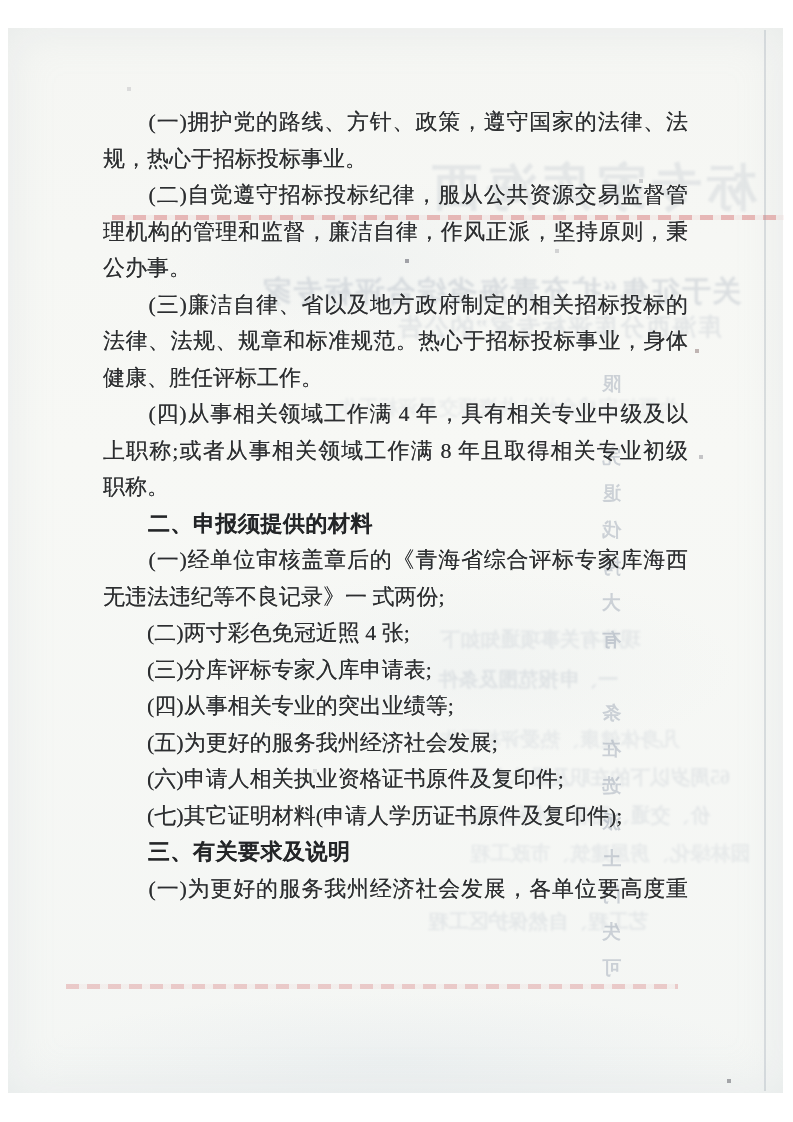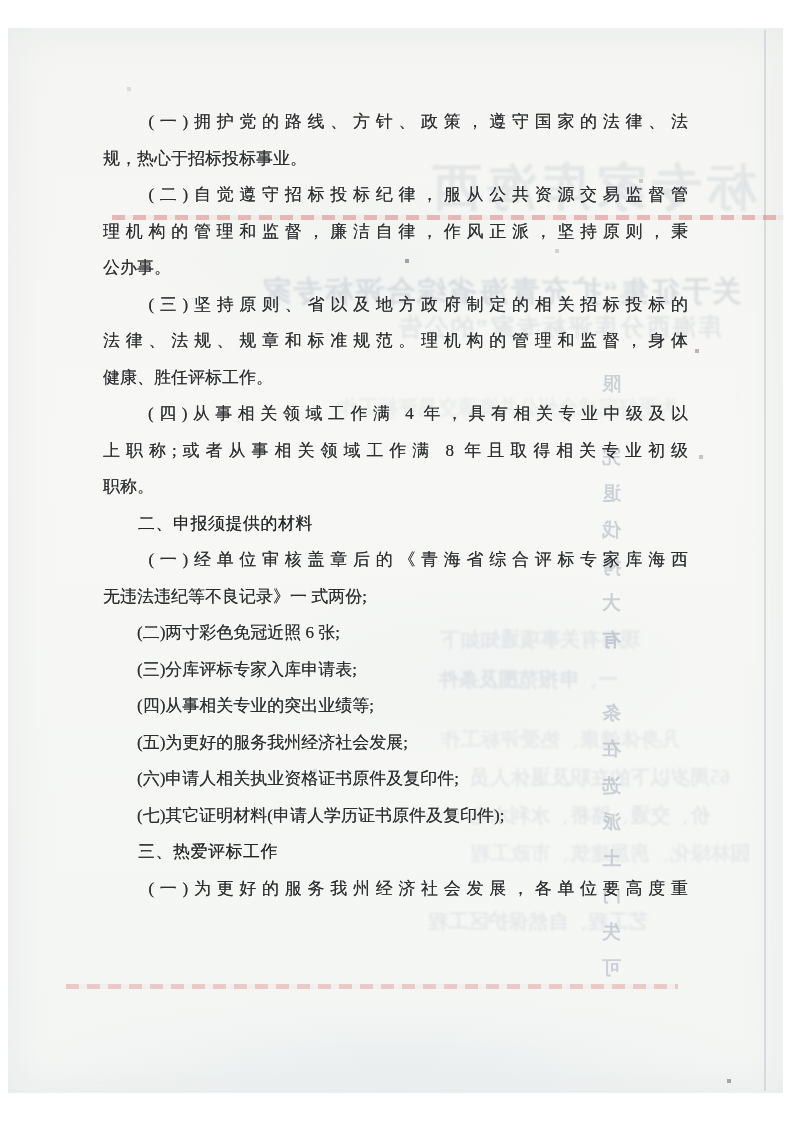--- a/index.html
+++ b/index.html
@@ -18,27 +18,27 @@
       radial-gradient(ellipse 500px 90px at 50% 97%, rgba(198,210,222,0.18), rgba(198,210,222,0) 75%),
       linear-gradient(180deg,#f5f6f3 0%,#f7f8f5 40%,#f4f6f4 100%);
     box-shadow:inset 0 0 46px rgba(188,198,206,0.22);
   }
   
   .textcol{
     position:absolute;left:95px;top:76px;width:585px;overflow:hidden;
     color:#2c2e30;
   }
   .line{
-    height:36.5px;line-height:36.5px;font-size:17px;
+    height:36.5px;line-height:36.5px;font-size:22px;
     text-align:justify;text-align-last:left;
     white-space:nowrap;
     text-shadow:0 0 0.6px rgba(44,46,48,0.75);
   }
   .line.fill{text-align-last:justify;white-space:normal;}
-  .line.heading{font-weight:400;letter-spacing:0.5px;color:#232527;}
+  .line.heading{font-weight:700;letter-spacing:0.5px;color:#232527;}
   
   .bleed{
     position:absolute;transform:scaleX(-1);transform-origin:center;
     color:#6c7a92;font-weight:700;white-space:nowrap;
     filter:blur(1.1px);pointer-events:none;
   }
   #bleed-large   {left:418px;top:126px;font-size:50px;opacity:0.13;letter-spacing:5px;}
   #bleed-title   {left:252px;top:244px;font-size:29px;opacity:0.20;letter-spacing:2px;}
   #bleed-subtitle{left:388px;top:283px;font-size:24px;opacity:0.14;letter-spacing:2px;}
   .bleed.frag{font-size:20px;font-weight:600;filter:blur(0.9px);}
@@ -118,32 +118,32 @@
 
   <div id="page-edge"></div>
   <div id="speckles"></div>
 
   <div class="textcol">
     <div class="line fill">　　(一)拥护党的路线、方针、政策，遵守国家的法律、法</div>
     <div class="line">规，热心于招标投标事业。</div>
     <div class="line fill">　　(二)自觉遵守招标投标纪律，服从公共资源交易监督管</div>
     <div class="line fill">理机构的管理和监督，廉洁自律，作风正派，坚持原则，秉</div>
     <div class="line">公办事。</div>
-    <div class="line fill">　　(三)坚持原则、省以及地方政府制定的相关招标投标的</div>
-    <div class="line fill">法律、法规、规章和标准规范。理机构的管理和监督，身体</div>
+    <div class="line fill">　　(三)廉洁自律、省以及地方政府制定的相关招标投标的</div>
+    <div class="line fill">法律、法规、规章和标准规范。热心于招标投标事业，身体</div>
     <div class="line">健康、胜任评标工作。</div>
     <div class="line fill">　　(四)从事相关领域工作满 4 年，具有相关专业中级及以</div>
     <div class="line fill">上职称;或者从事相关领域工作满 8 年且取得相关专业初级</div>
     <div class="line">职称。</div>
     <div class="line heading">　　二、申报须提供的材料</div>
     <div class="line fill">　　(一)经单位审核盖章后的《青海省综合评标专家库海西</div>
     <div class="line">无违法违纪等不良记录》一 式两份;</div>
-    <div class="line">　　(二)两寸彩色免冠近照 6 张;</div>
+    <div class="line">　　(二)两寸彩色免冠近照 4 张;</div>
     <div class="line">　　(三)分库评标专家入库申请表;</div>
     <div class="line">　　(四)从事相关专业的突出业绩等;</div>
     <div class="line">　　(五)为更好的服务我州经济社会发展;</div>
     <div class="line">　　(六)申请人相关执业资格证书原件及复印件;</div>
     <div class="line">　　(七)其它证明材料(申请人学历证书原件及复印件);</div>
-    <div class="line heading">　　三、热爱评标工作</div>
+    <div class="line heading">　　三、有关要求及说明</div>
     <div class="line fill">　　(一)为更好的服务我州经济社会发展，各单位要高度重</div>
   </div>
 
 </div>
 
 </body></html>

